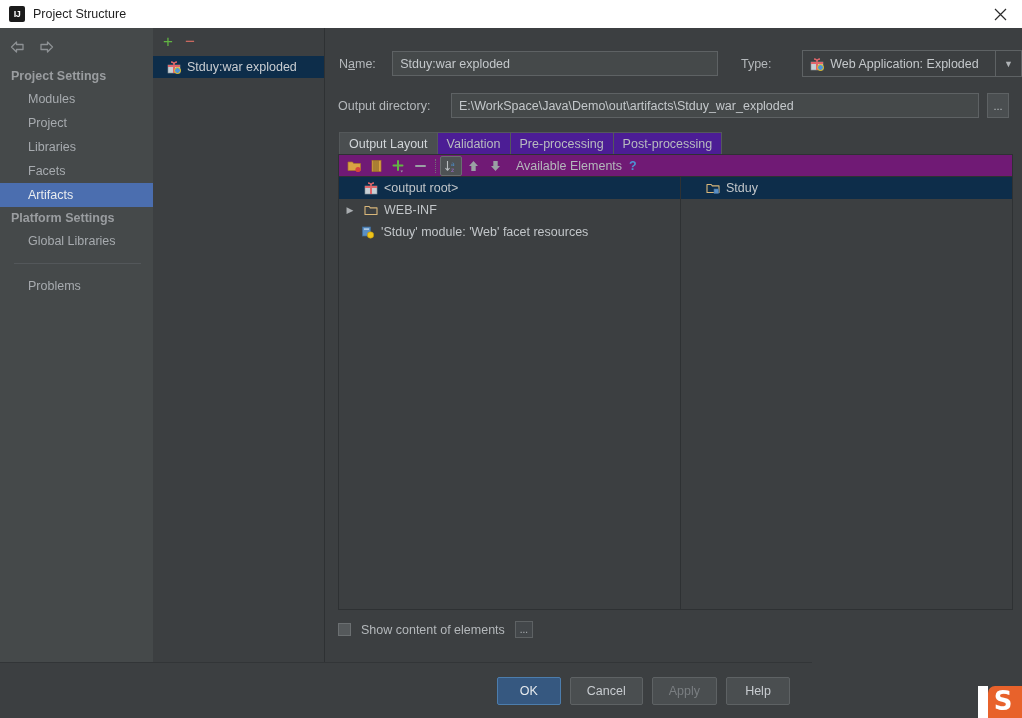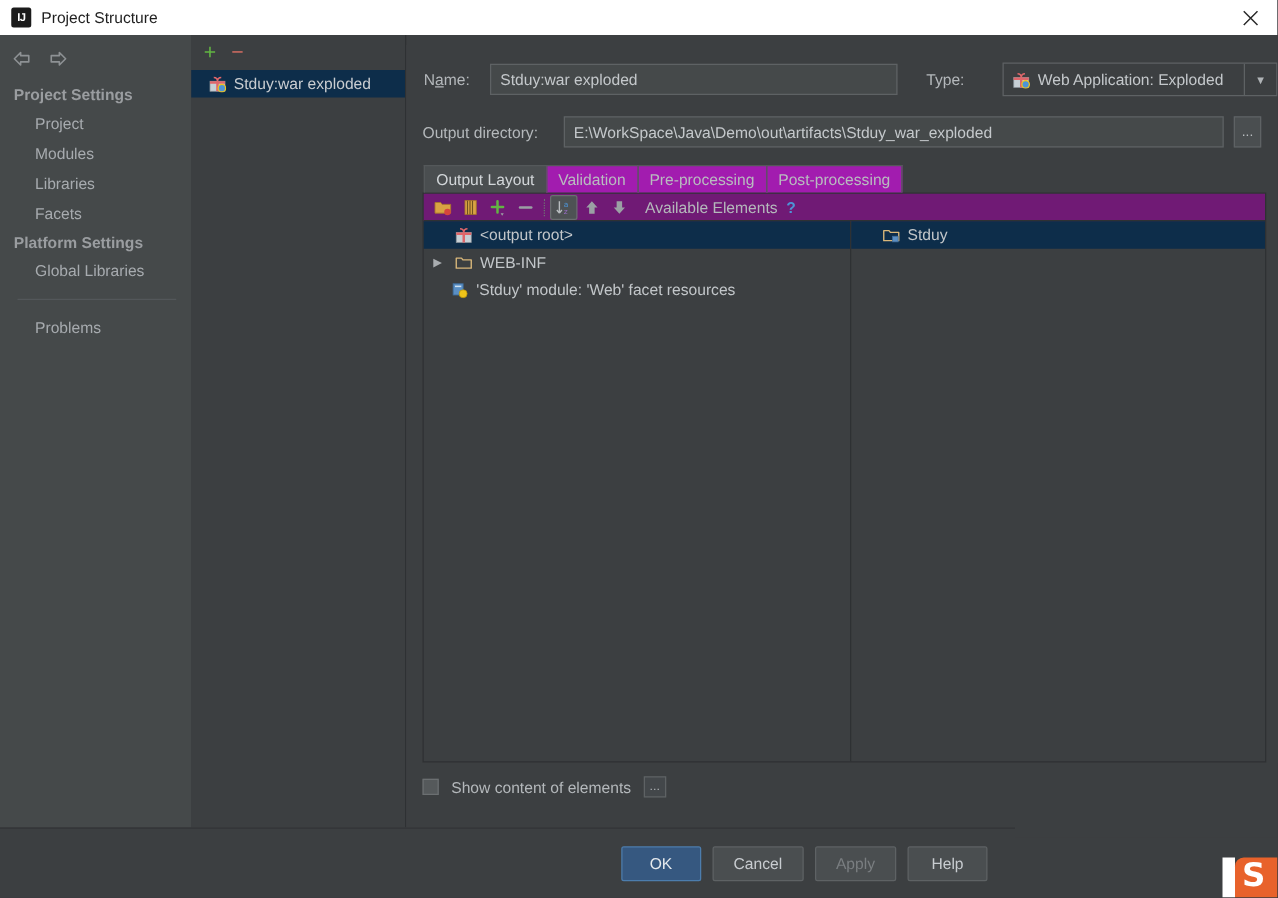--- a/index.html
+++ b/index.html
@@ -159,21 +159,21 @@
     display: flex; align-items: flex-end;
     margin: 14px 0 0 14px;
     height: 22px;
   }
   .tab {
     height: 22px; padding: 0 9px;
     font-size: 12.5px; color: #b8bcbf;
     display: flex; align-items: center;
     border: 1px solid #54585a;
     border-bottom: none;
-    background: #a21caf;
+    background: #4c1d95;
     margin-right: -1px;
   }
   .tab.active {
     background: #4a4e50; color: #d2d6d9;
   }
 
   
   .tree-wrap {
     margin: 0 9px 0 13px;
     border: 1px solid #2e3133;
@@ -303,24 +303,25 @@
       </span>
       <span>
         <svg class="arrow-ico" viewBox="0 0 18 16">
           <path d="M10.5,3 L15.5,8 L10.5,13 L10.5,10.5 L4,10.5 L4,5.5 L10.5,5.5 Z" fill="none" stroke="#8d9194" stroke-width="1.3" stroke-linejoin="round"></path>
         </svg>
       </span>
     </div>
 
     <div class="side-list">
       <div class="side-group">Project Settings</div>
+      <div class="side-item">Modules</div>
       <div class="side-item">Project</div>
-      <div class="side-item">Modules</div>
       <div class="side-item">Libraries</div>
       <div class="side-item">Facets</div>
+      <div class="side-item sel">Artifacts</div>
 
       <div class="side-group">Platform Settings</div>
       <div class="side-item">Global Libraries</div>
 
       <div class="side-sep"></div>
       <div class="side-item">Problems</div>
     </div>
   </div>
 
   <div class="artlist">

